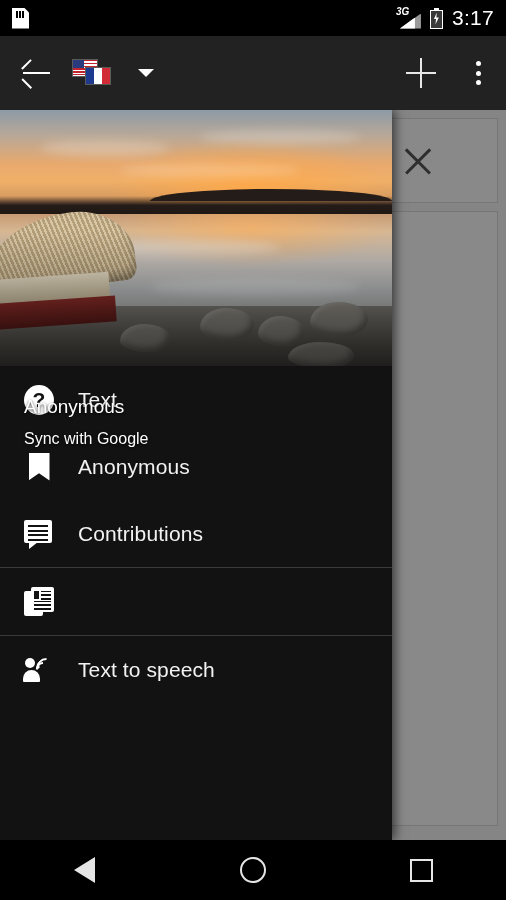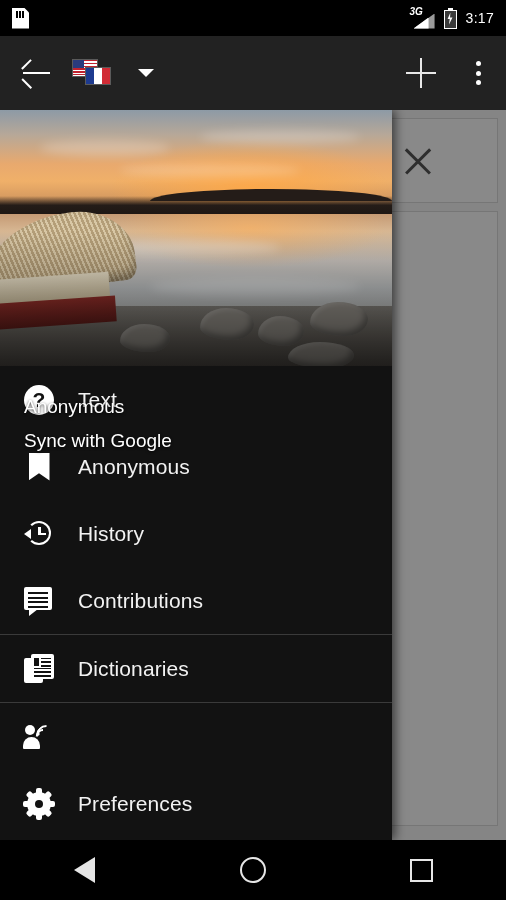--- a/index.html
+++ b/index.html
@@ -43,21 +43,21 @@
   .batt { position:relative; width:13px; height:21px; }
   .batt .nub { position:absolute; left:4px; top:0; width:5px; height:2.5px; background:#fff; }
   .batt .shell {
     position:absolute; left:0; top:2.5px; width:13px; height:18.5px;
     border:1.6px solid #fff; background:#3a3a3a;
   }
   .batt .bolt {
     position:absolute; left:3px; top:5px; width:7px; height:12px; background:#fff;
     clip-path: polygon(55% 0, 15% 55%, 45% 55%, 35% 100%, 85% 42%, 50% 42%);
   }
-  #clock { font-size:14px; color:#fff; letter-spacing:.3px; }
+  #clock { font-size:21px; color:#fff; letter-spacing:.3px; }
 
   
   #toolbar {
     position:absolute; left:0; top:36px; width:506px; height:74px;
     background:#222; display:flex; align-items:center;
   }
   #back-btn { width:72px; height:74px; display:flex; align-items:center; justify-content:center; }
   .arrow-left { position:relative; width:30px; height:22px; }
   .arrow-left .shaft { position:absolute; left:2px; top:10px; width:27px; height:2.4px; background:#fff; }
   .arrow-left .h1, .arrow-left .h2 {
@@ -197,21 +197,21 @@
     position:absolute; left:0; top:120px; width:392px; height:136px;
     background:linear-gradient(180deg, rgba(0,0,0,0) 0%, rgba(0,0,0,0.30) 52%, rgba(0,0,0,0.58) 100%);
   }
   #account-name {
     position:absolute; left:24px; top:286px; color:#fff;
     font-size:19px; font-weight:normal; text-shadow:0 1px 3px rgba(0,0,0,0.85);
     z-index:3;
   }
   #account-sync {
     position:absolute; left:24px; top:320px; color:#fff;
-    font-size:19px; text-shadow:0 1px 3px rgba(0,0,0,0.85);
+    font-size:16px; text-shadow:0 1px 3px rgba(0,0,0,0.85);
     z-index:3;
   }
 
   #drawer-list { position:absolute; left:0; top:256px; width:392px; }
   .drawer-item {
     position:relative; width:392px; height:67px;
     display:flex; align-items:center;
   }
   .drawer-item .di-icon {
     width:78px; height:67px; display:flex; align-items:center; justify-content:center;
@@ -368,31 +368,20 @@
         <div class="di-label">Text</div>
       </div>
 
       <div class="drawer-item">
         <div class="di-icon">
           <div class="ic-bookmark"></div>
         </div>
         <div class="di-label">Anonymous</div>
       </div>
 
-      <div class="drawer-item">
-        <div class="di-icon">
-          <div class="ic-history">
-            <div class="ring"></div>
-              <div class="arr"></div>
-            <div class="hand-v"></div>
-              <div class="hand-h"></div>
-          </div>
-        </div>
-        <div class="di-label">History</div>
-      </div>
 
       <div class="drawer-item">
         <div class="di-icon">
           <div class="ic-contrib">
             <div class="bub"></div>
               <div class="tail"></div>
             <div class="lines">
                 <i></i>
                 <i></i>
                 <i></i>
@@ -416,50 +405,37 @@
                 <i></i>
                 <i></i>
               </div>
             <div class="rows2">
                 <i></i>
                 <i></i>
                 <i></i>
               </div>
           </div>
         </div>
-        <div class="di-label">Dictionaries</div>
       </div>
 
       <div class="divider"></div>
 
       <div class="drawer-item">
         <div class="di-icon">
           <div class="ic-tts">
             <div class="head"></div>
               <div class="body2"></div>
             <div class="w1"></div>
               <div class="w2"></div>
               <div class="w3"></div>
           </div>
         </div>
-      </div>
-
-      <div class="drawer-item">
-        <div class="di-icon">
-          <div class="ic-gear">
-            <div class="tooth" style="transform:rotate(0deg)"></div>
-            <div class="tooth" style="transform:rotate(45deg)"></div>
-            <div class="tooth" style="transform:rotate(90deg)"></div>
-            <div class="tooth" style="transform:rotate(135deg)"></div>
-            <div class="g-core"></div>
-            <div class="g-hole"></div>
-          </div>
-        </div>
-        <div class="di-label">Preferences</div>
-      </div>
+        <div class="di-label">Text to speech</div>
+      </div>
+
 
     </div>
   </div>
 
   <div id="status-bar">
     <div class="sb-left">
       <div class="sd-icon">
         <div class="body"></div>
         <div class="pins">
             <i></i>

